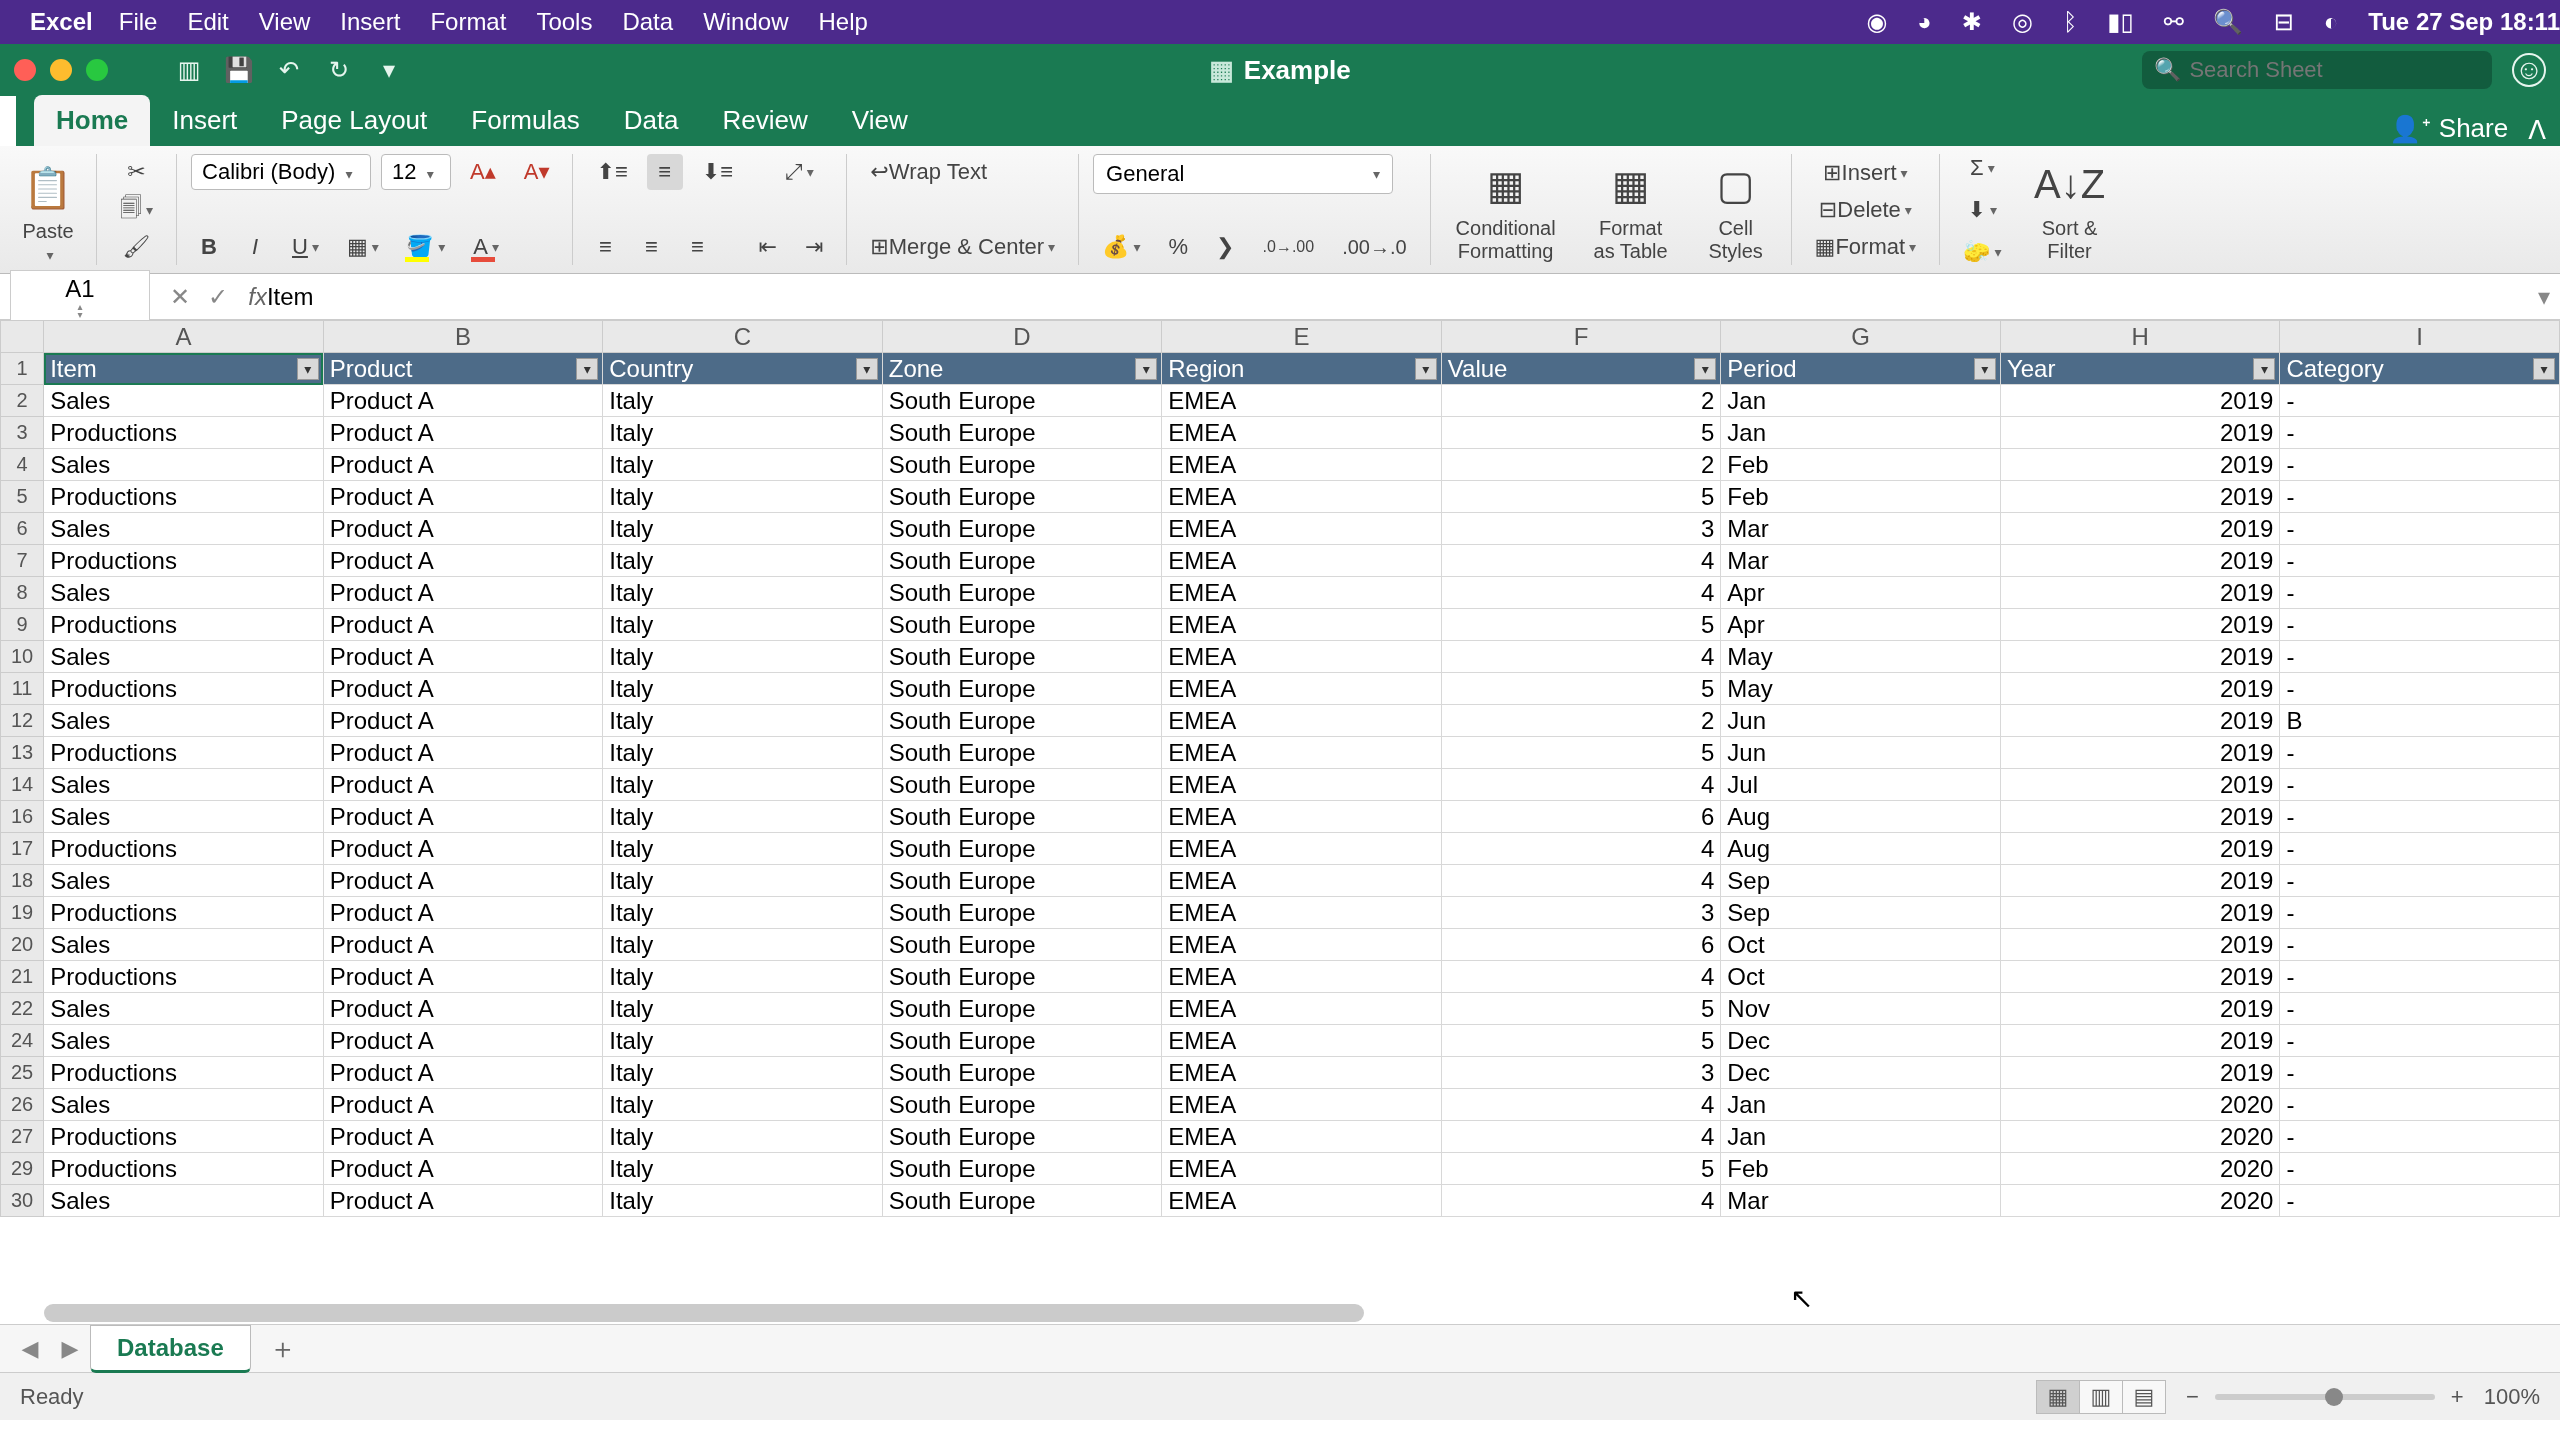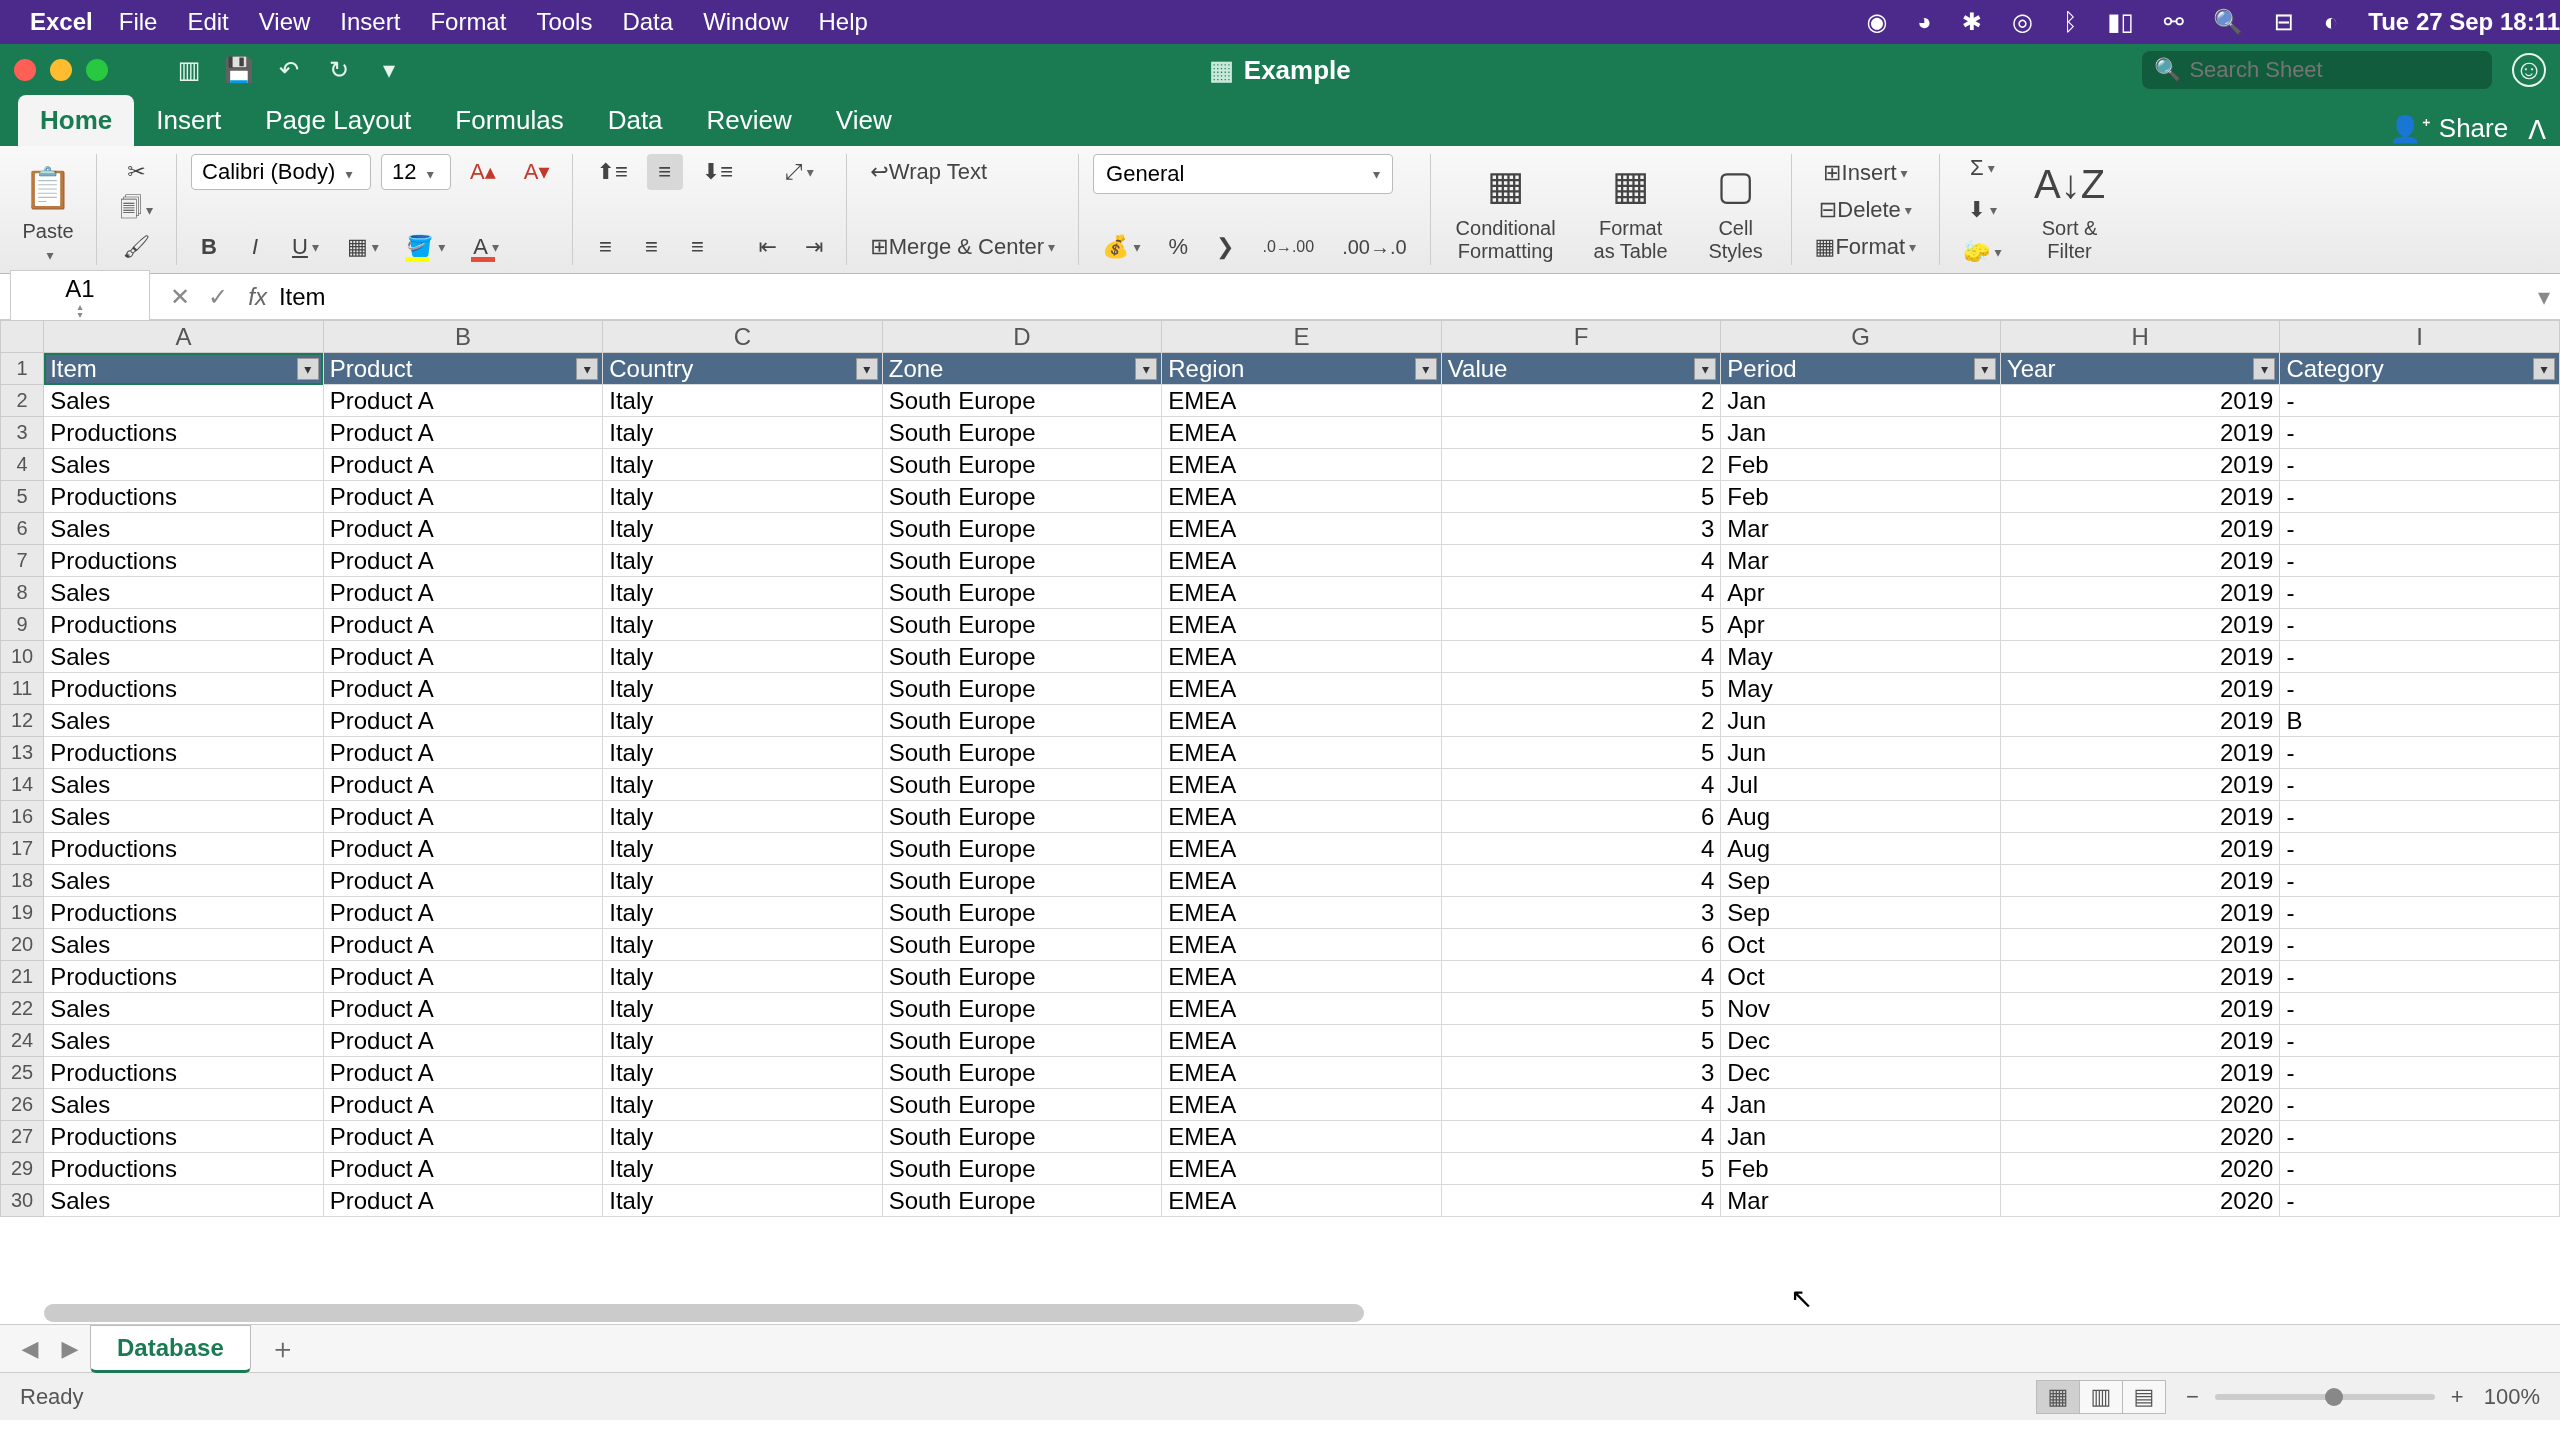--- a/index.html
+++ b/index.html
@@ -21,21 +21,21 @@
 .tl-close { background: #ff5f57; }
 .tl-min { background: #febc2e; }
 .tl-max { background: #28c840; }
 .qa-icon { width: 30px; height: 30px; margin: 0 10px; display: inline-flex; align-items: center; justify-content: center; color: #e6f5ee; font-size: 24px; }
 .doc-title { color: #fff; font-weight: 700; font-size: 26px; position: absolute; left: 50%; transform: translateX(-50%); display: flex; align-items: center; gap: 10px; }
 .tb-search { margin-left: auto; background: #125c3e; border-radius: 8px; height: 38px; width: 350px; display: flex; align-items: center; padding: 0 12px; color: #bcdccf; }
 .tb-search input { background: transparent; border: none; color: #fff; font-size: 22px; margin-left: 8px; outline: none; width: 100%; }
 .tb-smiley { margin-left: 20px; color: #e6f5ee; font-size: 28px; border: 2px solid #e6f5ee; border-radius: 50%; width: 34px; height: 34px; display: flex; align-items: center; justify-content: center; }
 
 
-.ribbon-tabs { height: 50px; background: #1a7a52; display: flex; align-items: flex-end; padding-left: 18px; }
+.ribbon-tabs { height: 50px; background: #1a7a52; display: flex; align-items: flex-end; padding-left: 18px; margin-left: 16px; }
 .rtab { padding: 10px 22px; color: #fff; font-size: 26px; border-radius: 8px 8px 0 0; }
 .rtab.active { background: #f4f4f4; color: #1a7a52; font-weight: 600; }
 .ribbon-tabs .spacer { flex: 1; }
 .share-btn { color: #fff; font-size: 26px; margin-right: 20px; display: flex; align-items: center; gap: 8px; }
 .collapse-btn { color: #fff; font-size: 26px; margin-right: 14px; }
 
 
 .ribbon { height: 128px; background: linear-gradient(#f9f9f9,#e9e9e9); border-bottom: 1px solid #bbb; display: flex; padding: 8px 14px; gap: 14px; }
 .rgroup { display: flex; flex-direction: column; justify-content: space-between; border-right: 1px solid #ccc; padding-right: 14px; }
 .rrow { display: flex; align-items: center; gap: 10px; }
@@ -45,21 +45,21 @@
 .font-sel, .size-sel { border: 1px solid #bbb; background: #fff; padding: 4px 10px; border-radius: 4px; font-size: 22px; }
 .font-sel { width: 180px; }
 .size-sel { width: 70px; }
 .num-fmt-sel { border: 1px solid #bbb; background: #fff; padding: 6px 12px; border-radius: 4px; font-size: 22px; width: 300px; display: flex; justify-content: space-between; align-items: center; }
 .dd { font-size: 14px; color: #666; margin-left: 4px; }
 
 
 .formula-bar { height: 46px; background: #fff; border-bottom: 1px solid #ccc; display: flex; align-items: center; padding: 0 10px; font-size: 24px; }
 .name-box { width: 140px; border: 1px solid #ccc; padding: 4px 10px; background: #fff; display: flex; justify-content: space-between; align-items: center; flex-direction: column; }
 .fx-icons { display: flex; gap: 18px; margin: 0 20px; color: #888; }
-.fx-label { font-style: italic; color: #666; margin-right: 12px; }
+.fx-label { font-style: italic; color: #666; margin-right: 0; }
 .formula-input { flex: 1; border: none; outline: none; font-size: 24px; }
 
 
 .sheet-wrap { position: relative; height: 1004px; overflow: hidden; background: #fff; }
 table.sheet { border-collapse: collapse; width: 100%; font-size: 24px; }
 .sheet th.colh { background: #e9e9e9; border: 1px solid #ccc; height: 32px; font-weight: 400; color: #555; position: sticky; top: 0; }
 .sheet th.rowh { background: #e9e9e9; border: 1px solid #ccc; width: 42px; font-weight: 400; color: #555; text-align: center; font-size: 20px; }
 .sheet td { border: 1px solid #d8d8d8; height: 32px; padding: 0 6px; white-space: nowrap; overflow: hidden; }
 .corner { background: #e9e9e9; border: 1px solid #ccc; width: 42px; }
 

